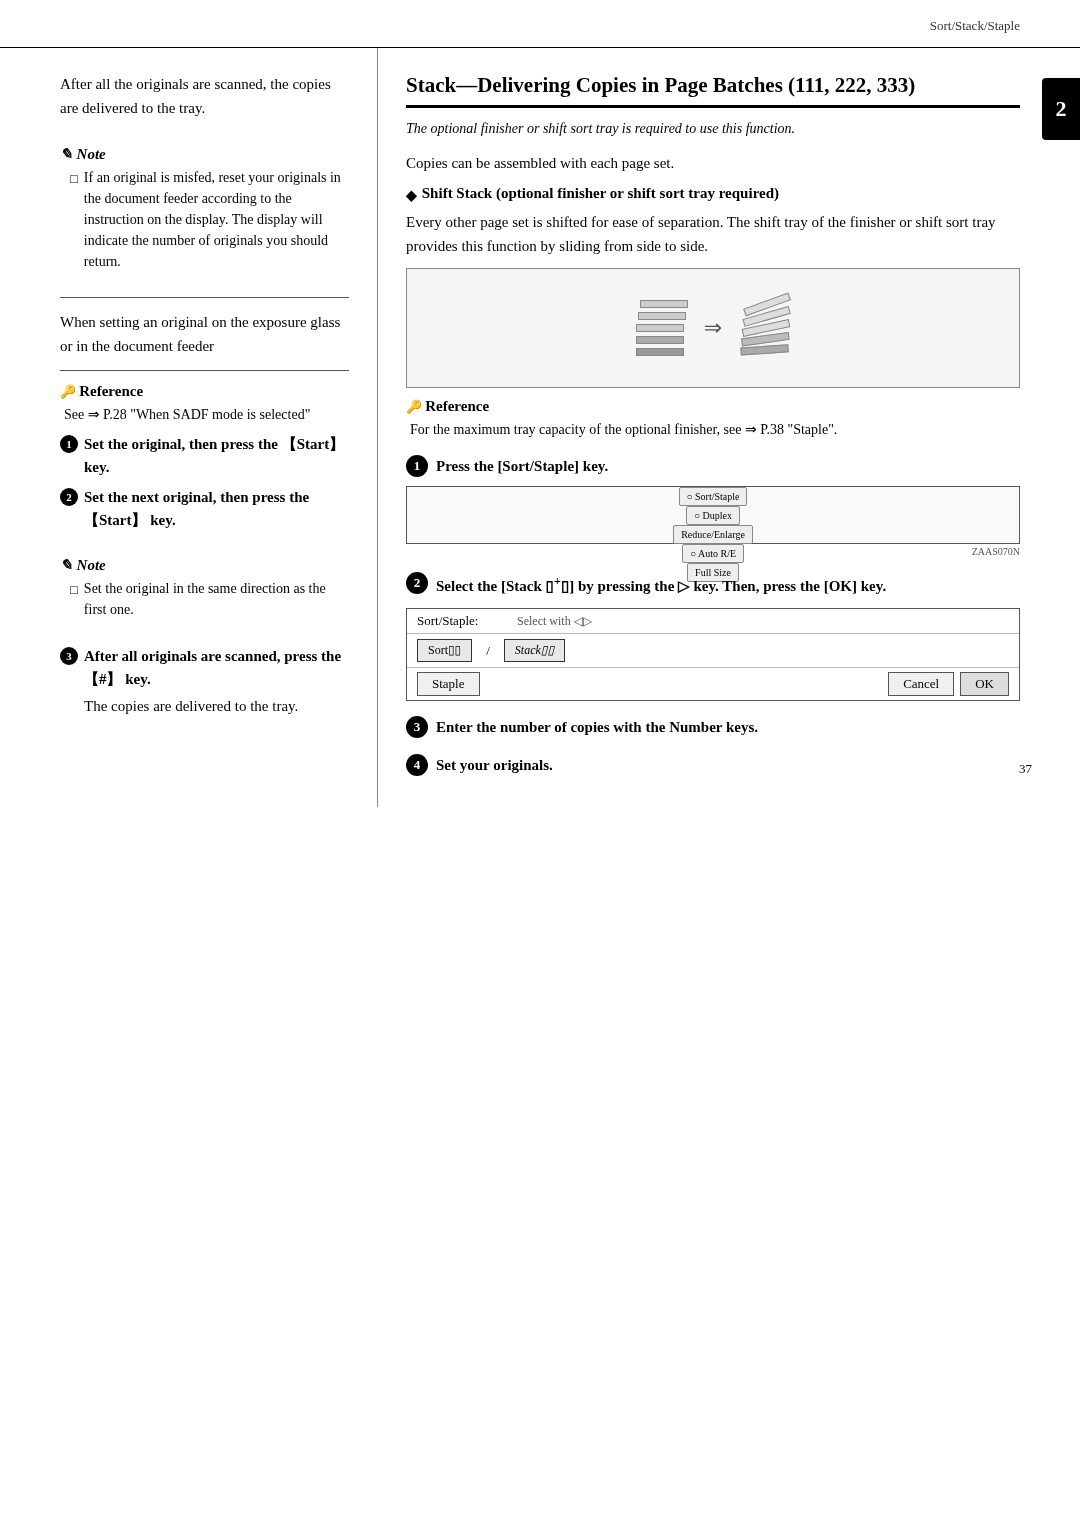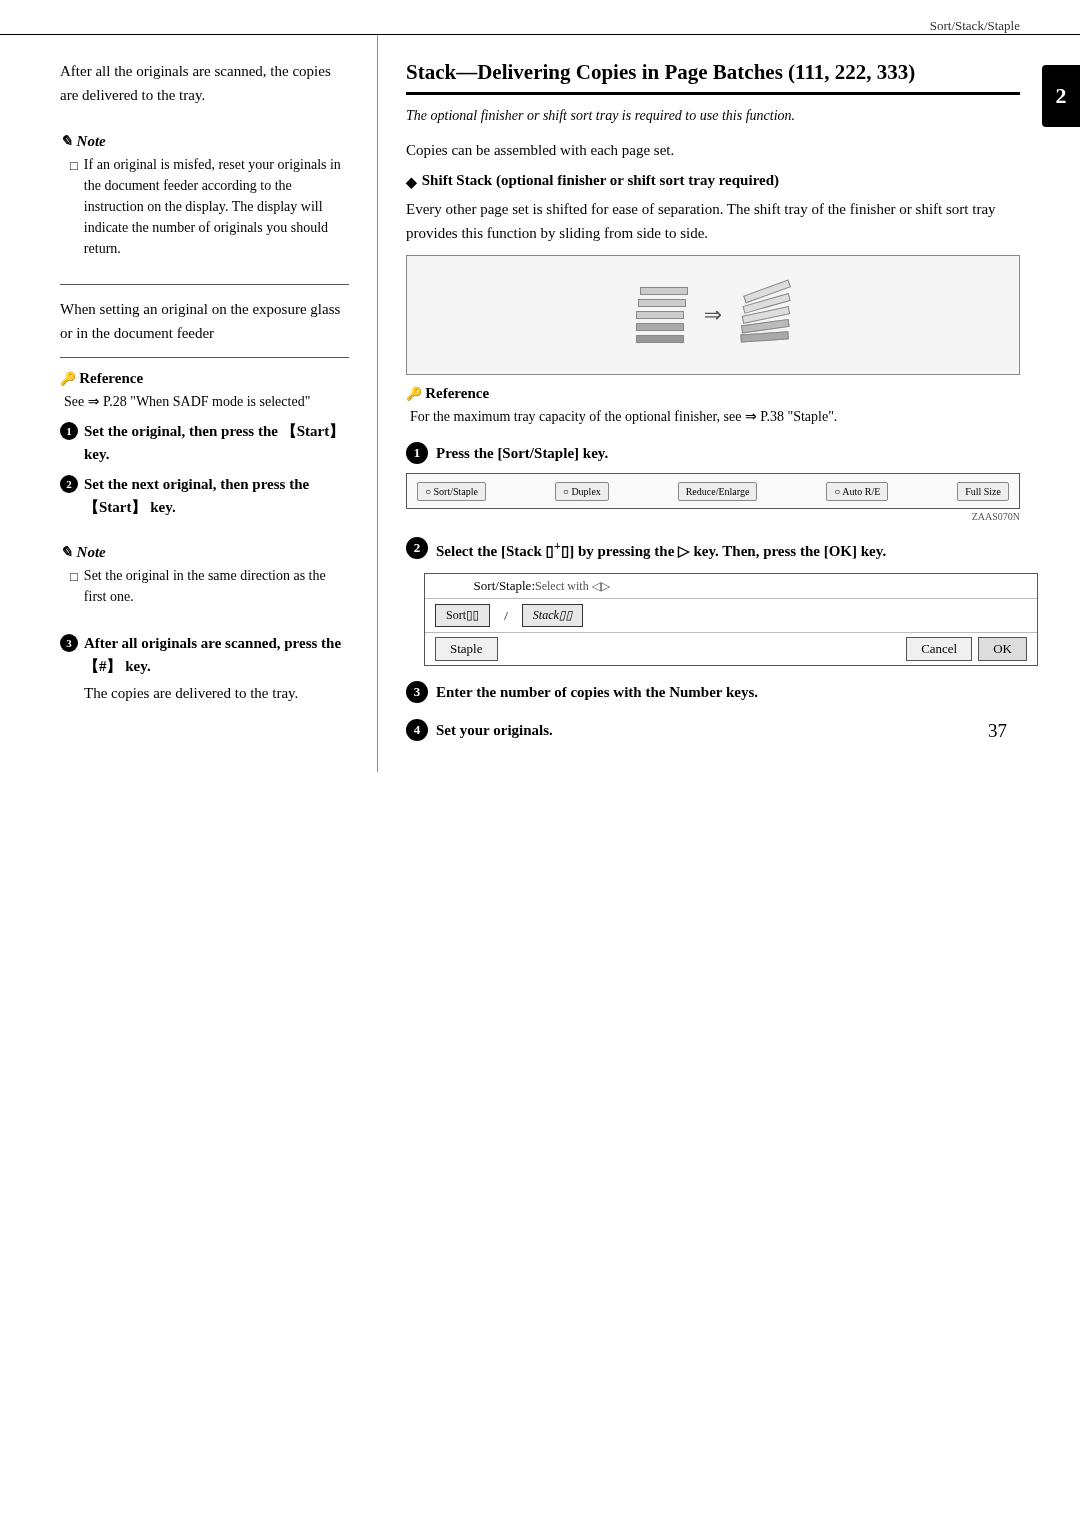--- a/index.html
+++ b/index.html
@@ -8,21 +8,21 @@
       min-height: 1525px;
       background: #fff;
       font-family: 'Times New Roman', Times, serif;
       font-size: 15px;
       color: #000;
       position: relative;
     }
     .page-header {
       display: flex;
       justify-content: flex-end;
-      padding: 18px 60px 0 60px;
+      padding: 18px 60px 13px 60px;
       font-size: 13px;
       color: #333;
       border-bottom: 1.5px solid #000;
     }
     .page-layout {
       display: flex;
       padding: 0 0 0 0;
     }
     .left-col {
       width: 378px;
@@ -246,51 +246,51 @@
       transform: rotate(-12deg);
     }
     .paper-r {
       width: 48px;
       height: 8px;
       background: #ddd;
       border: 1px solid #888;
     }
     
     .panel-img {
-      height: 36px;
+      height: 58px;
       width: 100%;
       border: 1.5px solid #555;
       background: #f9f9f9;
       display: flex;
       align-items: center;
       justify-content: space-between;
       padding: 0 10px;
       font-size: 11px;
       margin: 8px 0;
+      flex-direction: column;
     }
     .panel-btn {
       border: 1px solid #888;
       padding: 3px 7px;
       font-size: 10px;
       background: #eee;
       border-radius: 2px;
     }
     .panel-caption {
       font-size: 10px;
       text-align: right;
       color: #555;
       margin-top: -6px;
       margin-bottom: 6px;
     }
     
     .dialog-box {
       border: 1.5px solid #555;
-      margin: 10px 0 12px 18px;
+      margin: 10px 0 12px 0;
       width: 100%;
-      text-align: right;
     }
     .dialog-row {
       display: flex;
       align-items: center;
       padding: 4px 10px;
       border-bottom: 1px solid #bbb;
       font-size: 13px;
     }
     .dialog-row:last-child { border-bottom: none; }
     .dialog-label { flex: 0 0 100px; font-size: 13px; }
@@ -328,22 +328,22 @@
     .stack-box {
       border: 1.5px solid #333;
       padding: 3px 10px;
       font-size: 12px;
       background: #e8e8e8;
       font-style: italic;
     }
     .page-number {
       position: absolute;
       bottom: 30px;
-      right: 73px;
-      font-size: 19px;
+      right: 48px;
+      font-size: 13px;
     }
   </style>
 </head>
 <body>
 
 <div class="page-header">
   <span>Sort/Stack/Staple</span>
 </div>
 
 <div class="page-layout">

